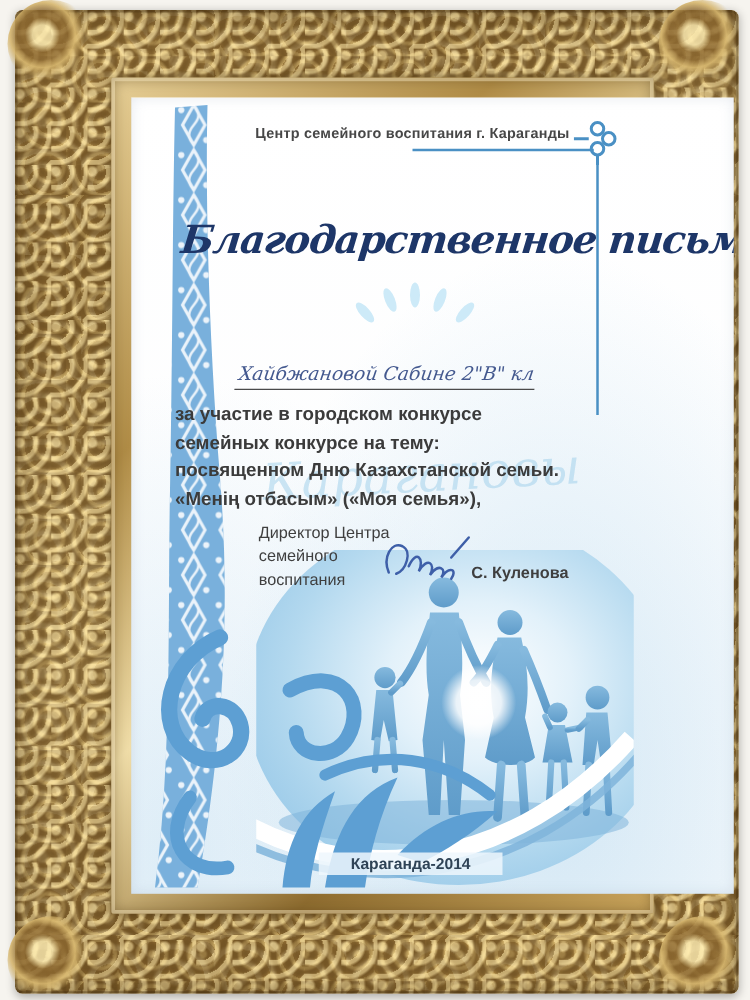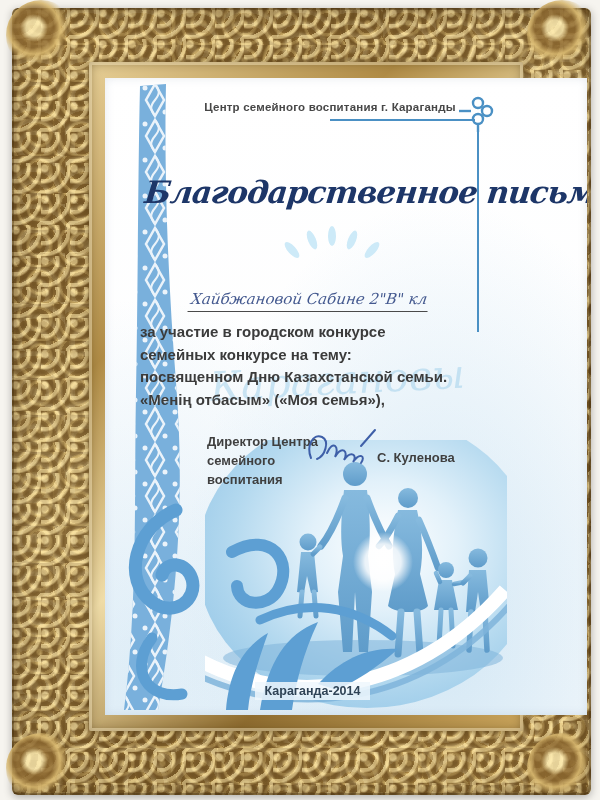--- a/index.html
+++ b/index.html
@@ -54,26 +54,26 @@
 
   .award-label{left:75px;top:180px;width:300px;text-align:center;font-size:18px;font-weight:bold;color:#3d3d3d;}
   .recipient{left:84px;top:212px;width:240px;text-align:center;
     font-family:"DejaVu Serif",serif;font-style:italic;font-size:15px;color:#44598f;
     border-bottom:1.4px solid #4a4a4a;padding-bottom:3px;transform:skewX(-8deg);white-space:nowrap;}
   .body-lines{left:35px;top:243px;width:330px;text-align:left;font-size:15px;font-weight:bold;color:#3b3b3b;line-height:22.5px;}
 
   .watermark-name{left:105px;top:278px;width:300px;font-family:"DejaVu Serif",serif;font-style:italic;
     font-size:40px;color:rgba(155,205,233,.50);transform:rotate(-3deg);white-space:nowrap;}
 
-  .director{left:102px;top:354px;width:130px;font-size:13px;font-weight:bold;color:#3f3f3f;line-height:19px;}
+  .director{left:102px;top:338px;width:130px;font-size:13px;font-weight:normal;color:#3f3f3f;line-height:19px;}
   .sig{left:198px;top:344px;}
   .sig-name{left:272px;top:372px;width:110px;font-size:13px;font-weight:bold;color:#3f3f3f;}
 
   .footer{left:150px;top:604px;width:115px;text-align:center;font-size:12.5px;font-weight:bold;color:#2f4356;
-    background:rgba(238,247,253,.85);padding:2px 0;}
+    background:rgba(238,247,253,.85);padding:2px 16px;}
 </style>
 </head>
 <body>
 
 <div class="frame">
   <div class="frame-corner fc-tl"></div>
   <div class="frame-corner fc-tr"></div>
   <div class="frame-corner fc-bl"></div>
   <div class="frame-corner fc-br"></div>
 </div>

